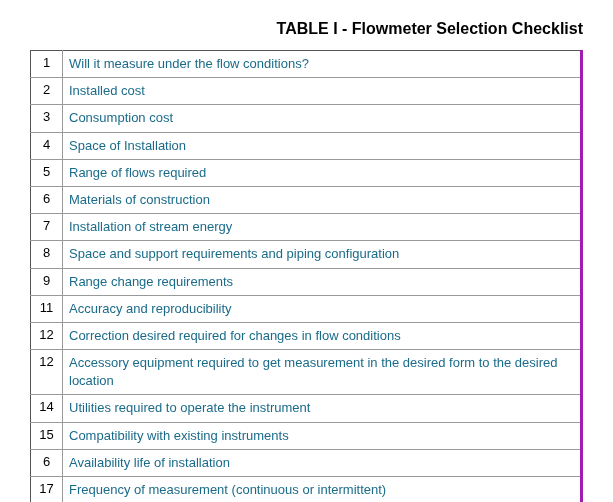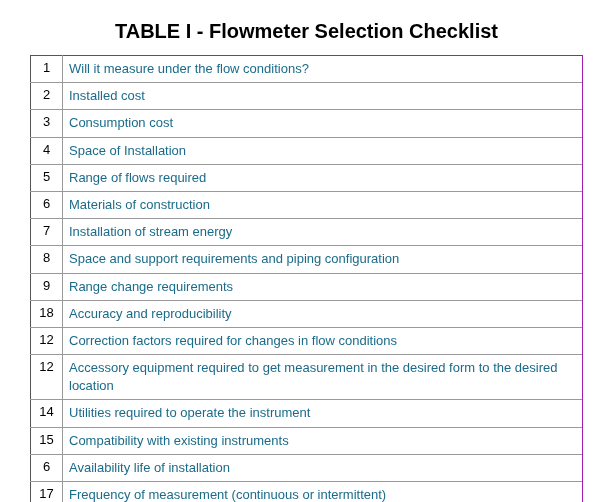--- a/index.html
+++ b/index.html
@@ -12,43 +12,43 @@
       background: #ffffff;
       font-family: Arial, sans-serif;
       font-size: 13px;
       color: #000000;
       width: 613px;
       min-height: 502px;
       padding: 20px 30px;
     }
 
     .page-title {
-      text-align: center;
+      text-align: right;
       font-weight: bold;
-      font-size: 20px;
+      font-size: 16px;
       margin-bottom: 12px;
       color: #000000;
     }
 
     table {
       width: 100%;
       border-collapse: collapse;
       border: 1.5px solid #555555;
     }
 
     tr {
       border-bottom: 1px solid #999999;
     }
 
     tr:last-child {
       border-bottom: none;
     }
 
     td {
-      border-right: 1px solid #a21caf;
+      border-right: 3px solid #a21caf;
       padding: 4px 6px;
       vertical-align: top;
       color: #1a6b8a;
     }
 
     td.num-col {
       width: 32px;
       text-align: center;
       color: #000000;
       font-size: 13px;
@@ -98,26 +98,26 @@
       </tr>
       <tr>
         <td class="num-col">8</td>
         <td class="text-col">Space and support requirements and piping configuration</td>
       </tr>
       <tr>
         <td class="num-col">9</td>
         <td class="text-col">Range change requirements</td>
       </tr>
       <tr>
-        <td class="num-col">18</td>
+        <td class="num-col">11</td>
         <td class="text-col">Accuracy and reproducibility</td>
       </tr>
       <tr>
         <td class="num-col">12</td>
-        <td class="text-col">Correction factors required for changes in flow conditions</td>
+        <td class="text-col">Correction desired required for changes in flow conditions</td>
       </tr>
       <tr>
         <td class="num-col">12</td>
         <td class="text-col">Accessory equipment required to get measurement in the desired form to the desired location</td>
       </tr>
       <tr>
         <td class="num-col">14</td>
         <td class="text-col">Utilities required to operate the instrument</td>
       </tr>
       <tr>

